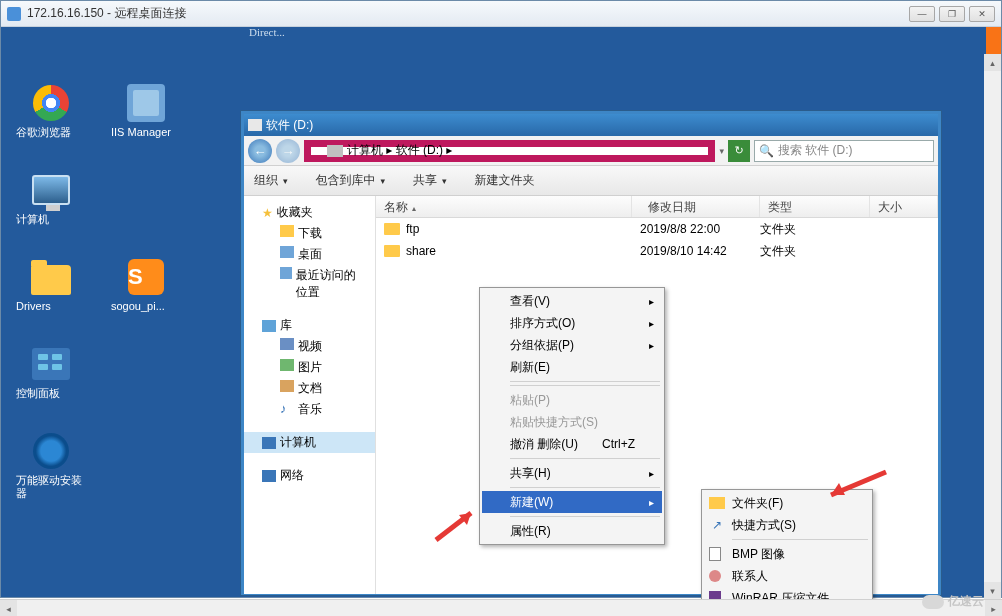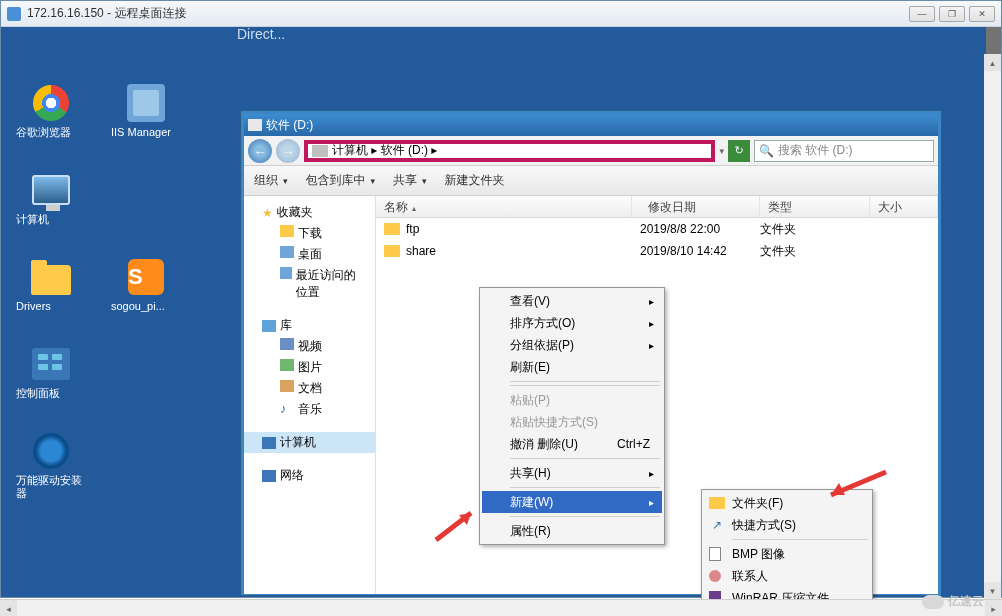--- a/index.html
+++ b/index.html
@@ -1,29 +1,29 @@
 <!DOCTYPE html>
 <html><head>
 <meta charset="utf-8">
 <style>
 * { margin: 0; padding: 0; box-sizing: border-box; font-family: "Microsoft YaHei", SimSun, Arial, sans-serif; font-size: 12px; }
 body { background: #fff; width: 1002px; height: 616px; overflow: hidden; position: relative; }
 
 
-.rdc-window { width: 1002px; height: 598px; border: 1px solid #6b8aa8; background: #737373; }
+.rdc-window { width: 1002px; height: 598px; border: 1px solid #6b8aa8; background: #f97316; }
 .rdc-titlebar { height: 26px; background: linear-gradient(#f6f9fc, #e3eaf2); border-bottom: 1px solid #c6d1dd; display: flex; align-items: center; padding: 0 6px; }
 .rdc-icon { width: 14px; height: 14px; margin-right: 6px; background: #4a90d9; border-radius: 2px; position: relative; }
 .rdc-title { flex: 1; color: #333; }
 .win-btns { display: flex; gap: 4px; }
 .win-btn { width: 26px; height: 16px; background: linear-gradient(#f3f3f3,#e1e1e1); border: 1px solid #a7a7a7; border-radius: 2px; display:flex; align-items:center; justify-content:center; font-size:9px; color:#555; cursor:pointer;}
 .rdc-body { height: 572px; position: relative; overflow: hidden; }
 
 
 .remote-desktop { width: 985px; height: 570px; background: #235a9c; position: relative; }
-.top-strip { position:absolute; top:-1px; left:236px; color:#cde; font-size:14px; }
+.top-strip { position:absolute; top:-1px; left:248px; color:#cde; font-size:11px;font-family:Liberation Serif, serif; }
 .desktop-icons { position: absolute; top: 55px; left: 15px; display: grid; grid-template-columns: 75px 75px; column-gap: 20px; row-gap: 30px; }
 .desk-icon { width: 70px; text-align: left; color: #fff; cursor: pointer; }
 .desk-icon .ico { width: 42px; height: 42px; margin: 0 auto 2px; display:flex; align-items:center; justify-content:center; font-size:28px; }
 .desk-icon .lbl { font-size: 11px; line-height: 13px; word-break: break-all; }
 
 .ico-chrome { background: radial-gradient(circle at 50% 50%, #fff 20%, #4285f4 21% 35%, transparent 36%), conic-gradient(#ea4335 0 120deg, #34a853 120deg 240deg, #fbbc05 240deg 360deg); border-radius: 50%; width:36px; height:36px; }
 .ico-iis { background: #6fa5d8; border-radius:4px; width:38px;height:38px; position:relative;}
 .ico-iis::after{content:"";position:absolute;inset:6px;background:#9ec8e8;border-radius:2px;}
 .ico-computer { background: linear-gradient(#7db9e8,#2d5f8d); width:38px; height:30px; border-radius:3px; border:2px solid #c9e0f2; position:relative;}
 .ico-computer::after{content:"";position:absolute;bottom:-8px;left:12px;width:14px;height:6px;background:#cfcfcf;}
@@ -34,25 +34,25 @@
 .ico-control::after{content:"";position:absolute;top:6px;left:6px;width:10px;height:6px;background:#6ec4e6;border-radius:1px;box-shadow:14px 0 #6ec4e6,0 10px #6ec4e6,14px 10px #6ec4e6;}
 .ico-driver { background:radial-gradient(circle,#2b87d4 40%,#0b4d8c 60%); width:36px;height:36px;border-radius:50%;}
 
 
 .explorer { position: absolute; left: 240px; top: 84px; width: 700px; height: 484px; border: 3px solid #3d86c6; background: #fff; box-shadow: 0 0 0 1px #2a5c8c; }
 .ex-title { height: 22px; background: linear-gradient(#3d8ccf,#2868a8); display: flex; align-items: center; color: #fff; padding: 0 4px; }
 .ex-title .dico { width:14px;height:12px;background:#e8e8e8;margin-right:4px;}
 .ex-addr { height: 30px; background: #f2f2f2; border-bottom:1px solid #d0d0d0; display:flex; align-items:center; padding:0 4px; gap:4px;}
 .nav-btn { width:24px;height:24px;background:radial-gradient(#8abce0 30%,#3a76b8); border-radius:50%; color:#fff; display:flex;align-items:center;justify-content:center;font-size:13px;cursor:pointer;}
 .nav-btn.disabled{opacity:.5;}
-.addr-box { flex:1; height:22px; background:#fff; border:4px solid #be185d; display:flex; align-items:center; padding:0 4px; gap:4px;}
+.addr-box { flex:1; height:22px; background:#fff; border:7px solid #be185d; display:flex; align-items:center; padding:0 16px; gap:4px;}
 .addr-box .sm-folder{width:16px;height:12px;background:#c0c0c0;}
 .search-box { width:180px;height:22px;background:#fff;border:1px solid #9aa;display:flex;align-items:center;padding:0 4px;color:#888;}
 .refresh-btn { width:22px;height:22px;background:#3a8c3a;color:#fff;display:flex;align-items:center;justify-content:center;cursor:pointer;font-size:11px;}
-.ex-toolbar { height:30px; background:linear-gradient(#f8f8f8,#e8e8e8); border-bottom:1px solid #d0d0d0; display:flex; align-items:center; padding:0 10px; gap:18px; color:#333;}
+.ex-toolbar { height:30px; background:linear-gradient(#f8f8f8,#e8e8e8); border-bottom:1px solid #d0d0d0; display:flex; align-items:center; padding:0 10px; gap:28px; color:#333;}
 .tb-item { cursor:pointer; display:flex; align-items:center; gap:3px;}
 .dd::after{content:"▾";font-size:9px;margin-left:2px;}
 
 .ex-body { display:flex; height:398px; }
 .ex-nav { width:160px; background:#fff; border-right:1px solid #e0e0e0; padding:6px 0; overflow:hidden;}
 .nav-group { margin-bottom:12px; }
 .nav-hdr { padding:2px 8px 2px 18px; display:flex;align-items:center;gap:4px; cursor:pointer;}
 .nav-item { padding:2px 8px 2px 36px; display:flex;align-items:flex-start;gap:4px; cursor:pointer;}
 .nav-item.sel,.nav-hdr.sel { background:#cde6f7; }
 .star{color:#f5c03c;}
@@ -78,21 +78,21 @@
 .file-row .cell.date{width:120px;} .file-row .cell.type{width:110px;}
 .fldr-ico{width:16px;height:12px;background:#ffca4a;border-radius:1px;}
 
 
 .ctx { position:absolute; background:#f4f4f4; border:1px solid #979797; box-shadow:2px 2px 4px rgba(0,0,0,.3); padding:2px; }
 .ctx-item { height:22px; display:flex; align-items:center; padding:0 28px 0 28px; position:relative; cursor:pointer; white-space:nowrap;}
 .ctx-item.sel{background:#316ac5;color:#fff;}
 .ctx-item.disabled{color:#999;}
 .ctx-sep{height:1px;background:#d0d0d0;margin:3px 2px 3px 28px;}
 .ctx-item .arrow{position:absolute;right:8px;font-size:10px;}
-.ctx-item .shortcut{position:absolute;right:12px;color:inherit;margin-left:40px;}
+.ctx-item .shortcut{position:absolute;right:27px;color:inherit;margin-left:40px;}
 .ctx-item .lico{position:absolute;left:5px;width:16px;height:16px;display:flex;align-items:center;justify-content:center;}
 .lico.fldr{background:#ffca4a;width:16px;height:12px;}
 .lico.link::after{content:"↗";color:#3a76b8;font-size:12px;}
 .lico.bmp{background:#fff;border:1px solid #888;width:12px;height:14px;}
 .lico.contact{background:#d88;border-radius:50%;width:12px;height:12px;}
 .lico.rar{background:#6b3b8c;width:12px;height:14px;}
 
 .redarrow1{position:absolute;left:430px;top:478px;pointer-events:none;}
 .redarrow2{position:absolute;left:820px;top:440px;pointer-events:none;}
 

